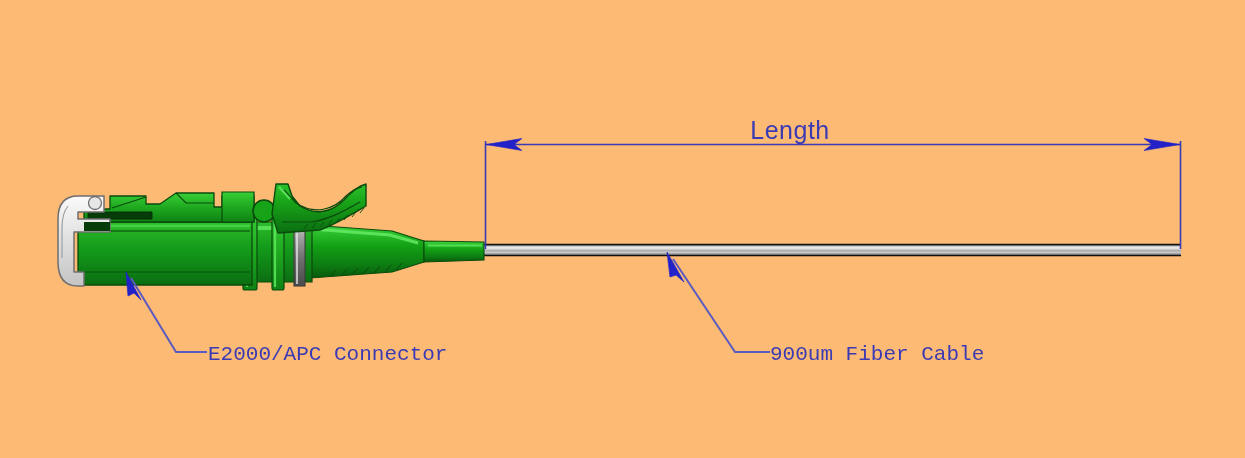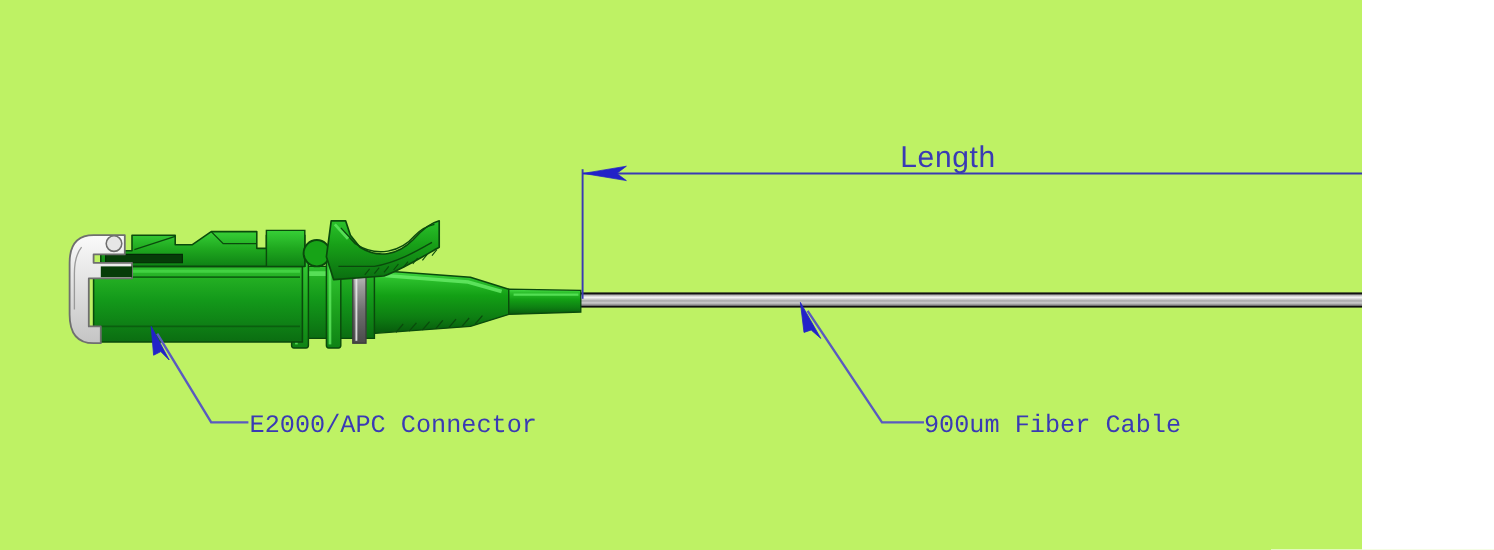--- a/index.html
+++ b/index.html
@@ -6,23 +6,23 @@
   html, body {
     margin: 0;
     padding: 0;
     background: #ffffff;
   }
   body {
     font-family: "Liberation Sans", sans-serif;
   }
   #canvas {
     position: relative;
-    width: 1135px;
+    width: 1245px;
     height: 458px;
-    background: #bef264;
+    background: #fdba74;
     overflow: hidden;
   }
   #drawing {
     position: absolute;
     left: 0;
     top: 0;
     width: 1245px;
     height: 458px;
   }
   .dim-label {

